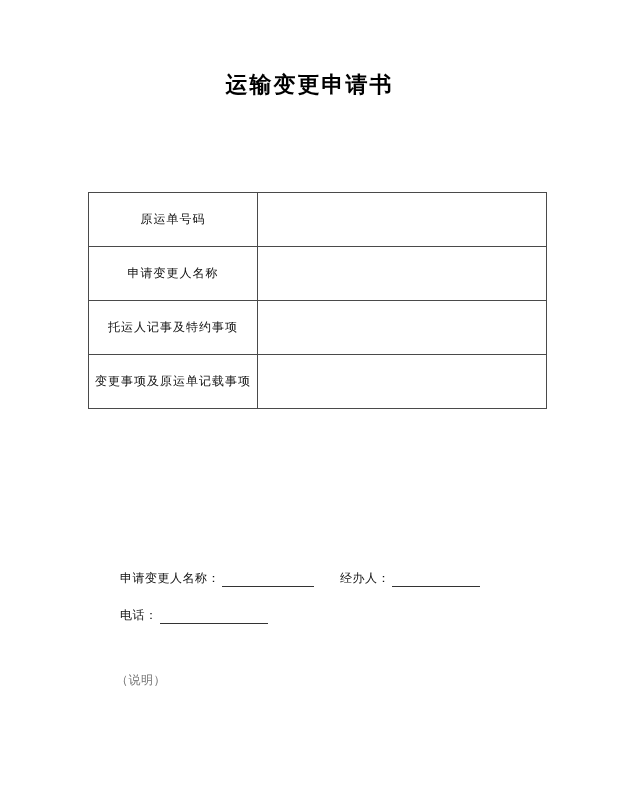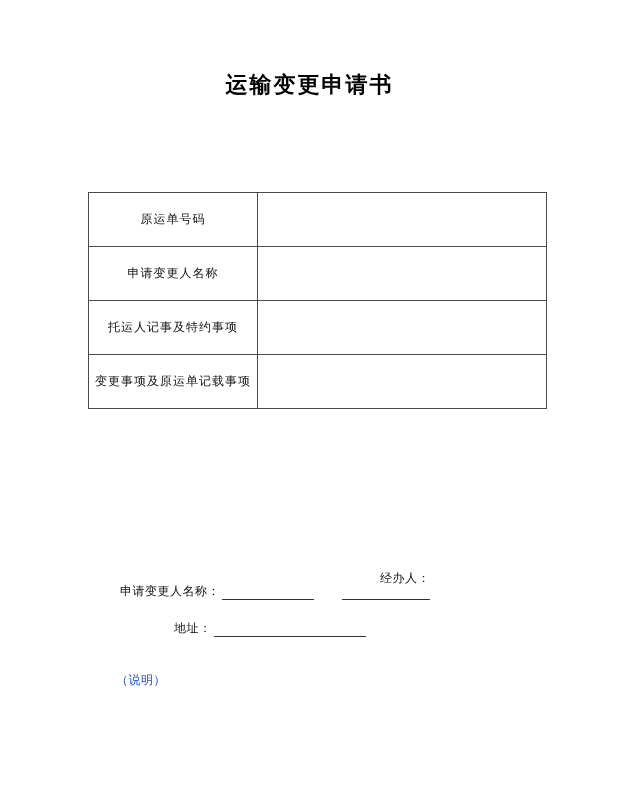--- a/index.html
+++ b/index.html
@@ -88,28 +88,28 @@
   .sig-line {
     display: inline-block;
     border-bottom: 1px solid #333333;
     height: 12px;
     margin-left: 2px;
   }
   .line-w1 { width: 92px; }
   .line-w2 { width: 88px; }
   .line-w3 { width: 108px; }
   .line-w4 { width: 152px; }
-  .sig-gap-a { margin-left: 26px; flex-direction: column; }
+  .sig-gap-a { margin-left: 26px; }
   .sig-gap-b { margin-left: 54px; }
   .note-line {
     position: absolute;
     top: 672px;
     left: 116px;
     font-size: 12px;
-    color: #1d4ed8;
+    color: #737373;
     letter-spacing: 0.5px;
   }
 </style>
 </head>
 <body>
 
 <div class="page">
 
   <div class="doc-title">运输变更申请书</div>
 
@@ -139,22 +139,22 @@
       <span class="sig-field">
         <span class="sig-label">申请变更人名称：</span>
         <span class="sig-line line-w1"></span>
       </span>
       <span class="sig-field sig-gap-a">
         <span class="sig-label">经办人：</span>
         <span class="sig-line line-w2"></span>
       </span>
     </div>
     <div class="sig-row">
-      <span class="sig-field sig-gap-b">
-        <span class="sig-label">地址：</span>
-        <span class="sig-line line-w4"></span>
+      <span class="sig-field">
+        <span class="sig-label">电话：</span>
+        <span class="sig-line line-w3"></span>
       </span>
     </div>
   </div>
 
   <div class="note-line">（说明）</div>
 
 </div>
 
 </body></html>

